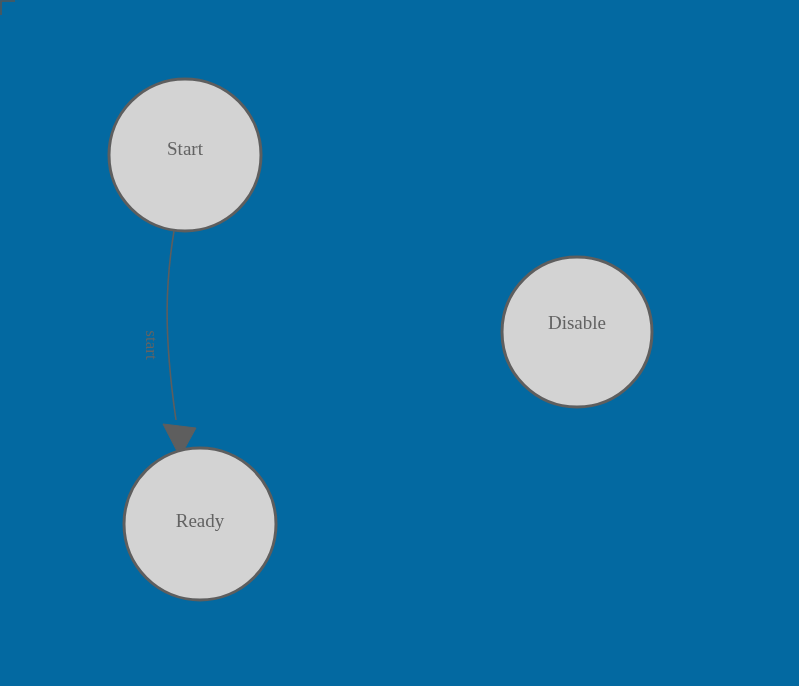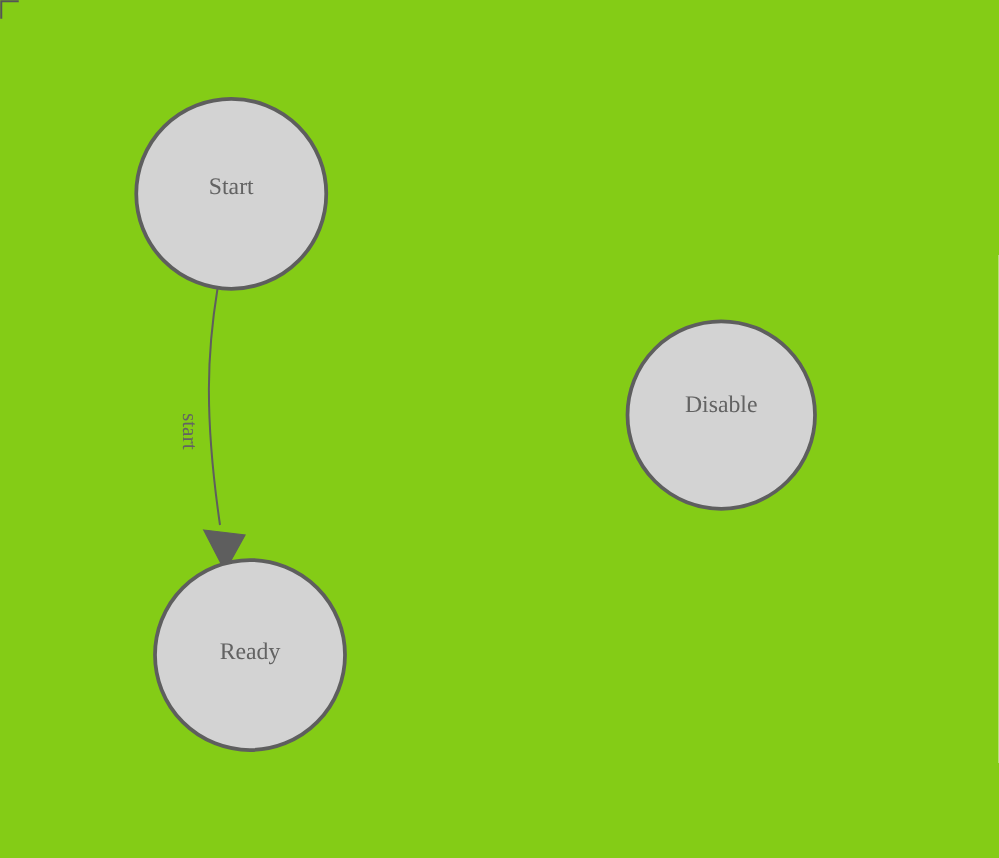--- a/index.html
+++ b/index.html
@@ -7,21 +7,21 @@
     padding: 0;
     background: #ffffff;
   }
   body {
     font-family: "Liberation Serif", serif;
   }
   #canvas {
     position: relative;
     width: 799px;
     height: 686px;
-    background: #84cc16;
+    background: #0369a1;
     overflow: hidden;
   }
   #graph-svg {
     position: absolute;
     top: 0;
     left: 0;
     width: 799px;
     height: 686px;
   }
   .node-circle {

